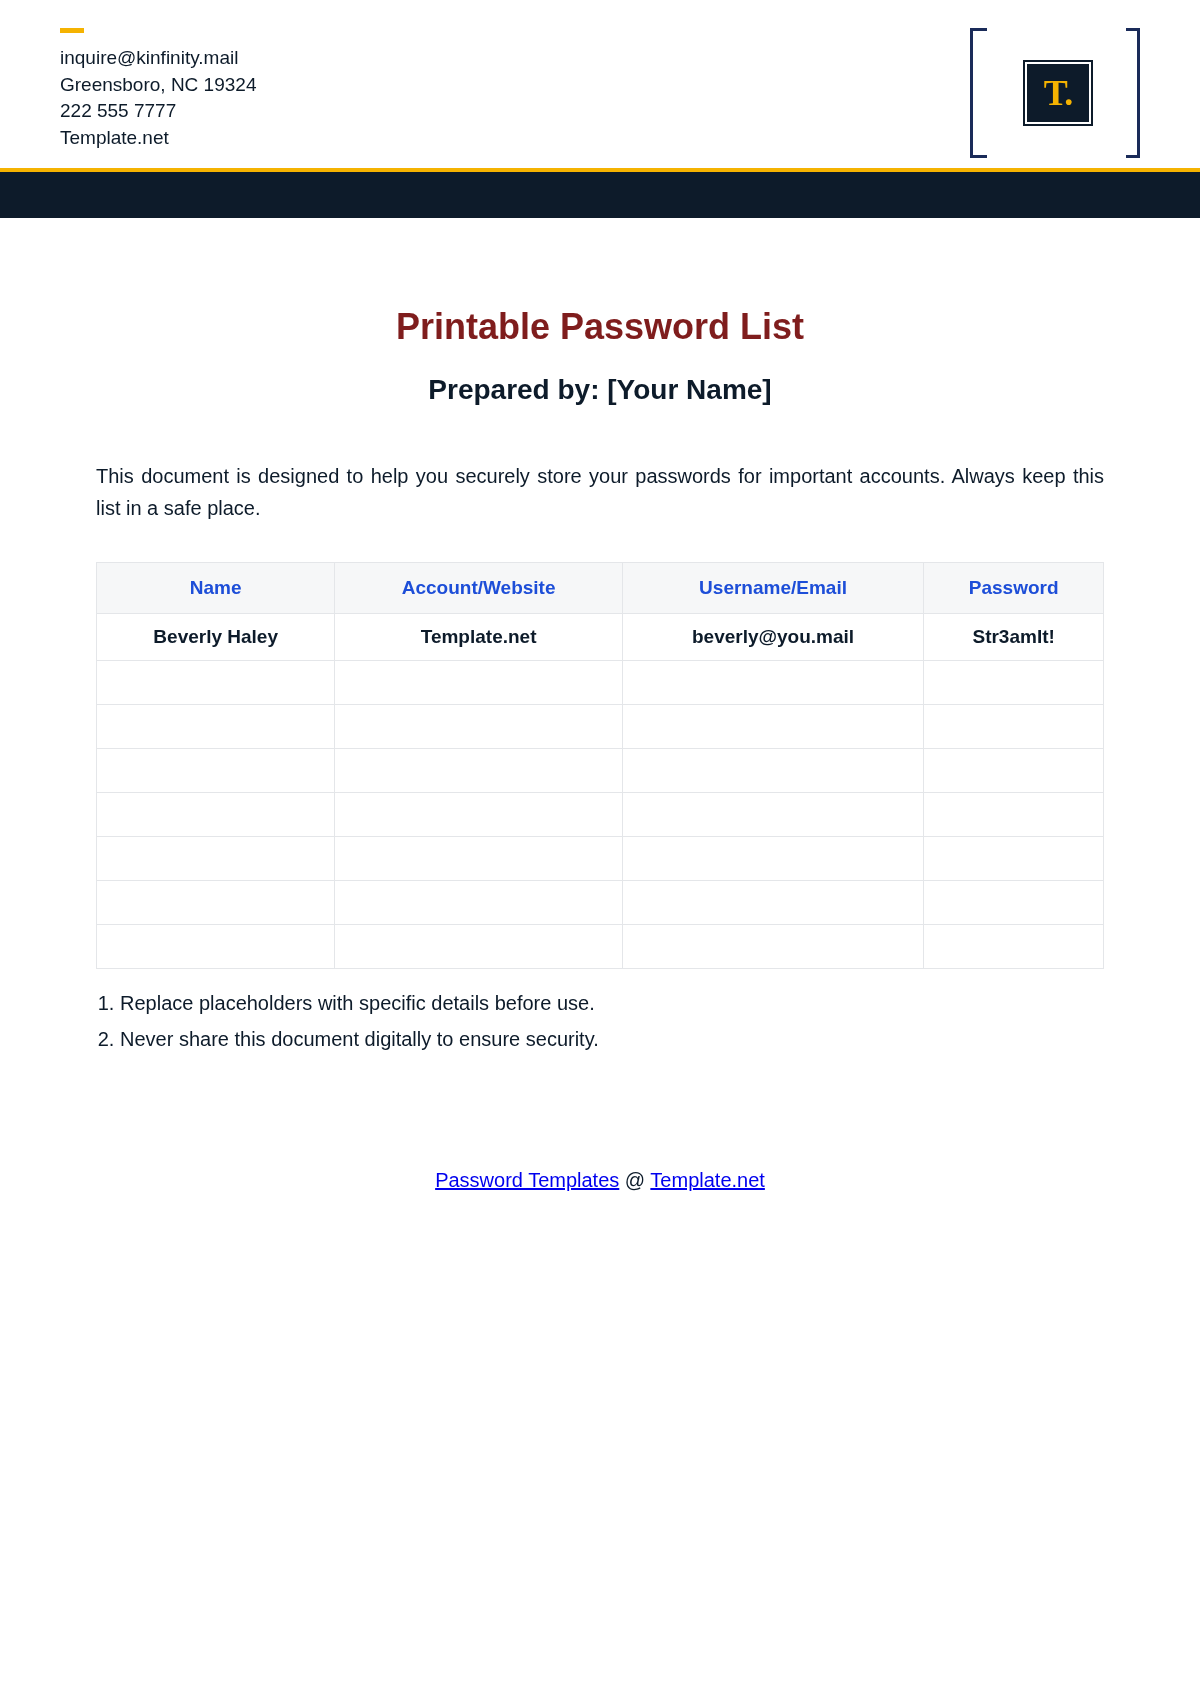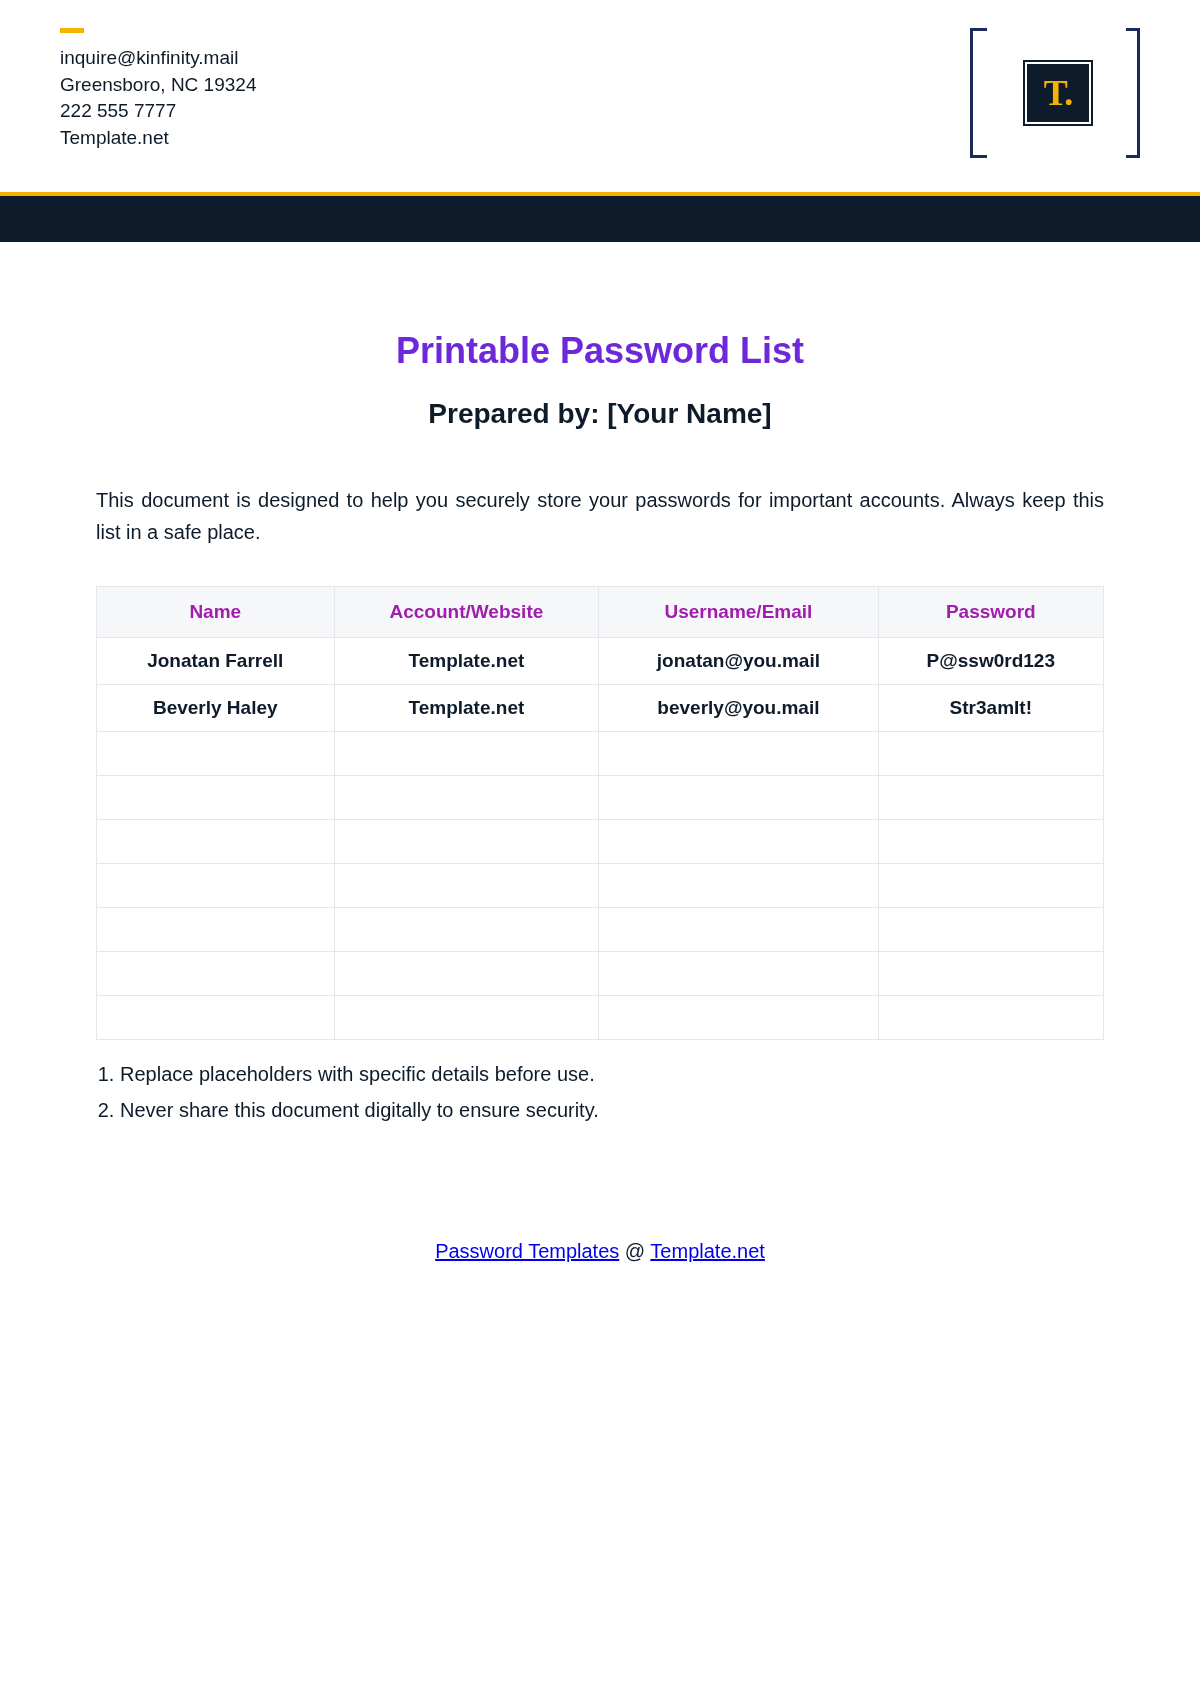--- a/index.html
+++ b/index.html
@@ -7,21 +7,21 @@
     width: 1200px;
     height: 1696px;
     background: #ffffff;
     font-family: Arial, Helvetica, sans-serif;
     color: #0d1b2a;
     position: relative;
   }
   .header {
     position: relative;
     padding: 28px 60px 0 60px;
-    height: 192px;
+    height: 168px;
   }
   .accent-tick {
     width: 24px;
     height: 5px;
     background: #f5b301;
     margin-bottom: 12px;
   }
   .contact {
     font-size: 19px;
     line-height: 1.4;
@@ -70,21 +70,21 @@
     background: #0d1b2a;
     border-top: 4px solid #f5b301;
   }
   .content {
     padding: 88px 96px 0 96px;
   }
   .title {
     text-align: center;
     font-size: 36px;
     font-weight: 800;
-    color: #6d28d9;
+    color: #7f1d1d;
   }
   .subtitle {
     text-align: center;
     font-size: 28px;
     font-weight: 700;
     margin-top: 26px;
   }
   .desc {
     margin-top: 54px;
     font-size: 20px;
@@ -92,21 +92,21 @@
     text-align: justify;
     color: #0d1b2a;
   }
   table.pw {
     width: 100%;
     border-collapse: collapse;
     margin-top: 38px;
   }
   table.pw th {
     background: #f6f7f8;
-    color: #a21caf;
+    color: #1d4ed8;
     font-weight: 700;
     font-size: 19px;
     padding: 14px 8px;
     border: 1px solid #e4e6e9;
     text-align: center;
   }
   table.pw td {
     border: 1px solid #e4e6e9;
     padding: 12px 8px;
     font-size: 19px;
@@ -158,26 +158,20 @@
     <thead>
       <tr>
         <th>Name</th>
         <th>Account/Website</th>
         <th>Username/Email</th>
         <th>Password</th>
       </tr>
     </thead>
     <tbody id="pw-body">
         <tr>
-          <td>Jonatan Farrell</td>
-          <td>Template.net</td>
-          <td>jonatan@you.mail</td>
-          <td>P@ssw0rd123</td>
-        </tr>
-        <tr>
           <td>Beverly Haley</td>
           <td>Template.net</td>
           <td>beverly@you.mail</td>
           <td>Str3amIt!</td>
         </tr>
         <tr>
           <td></td>
           <td></td>
           <td></td>
           <td></td>

